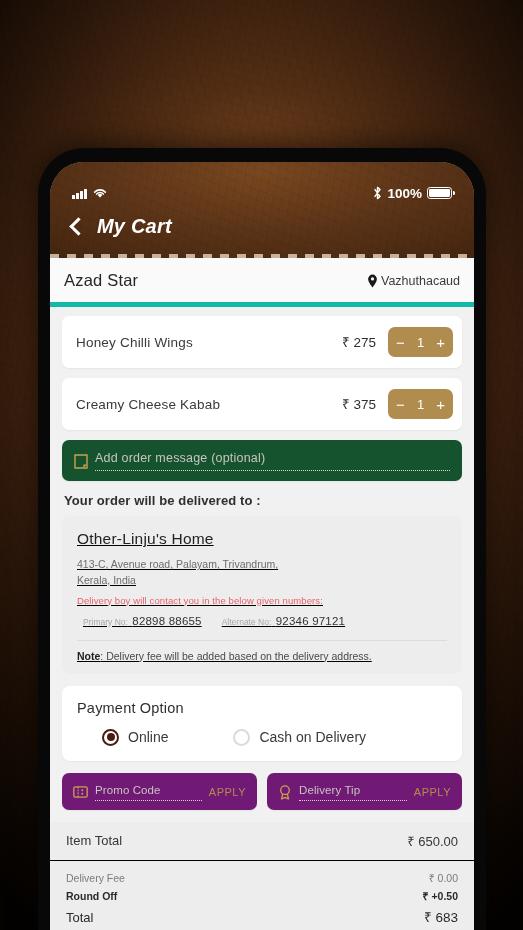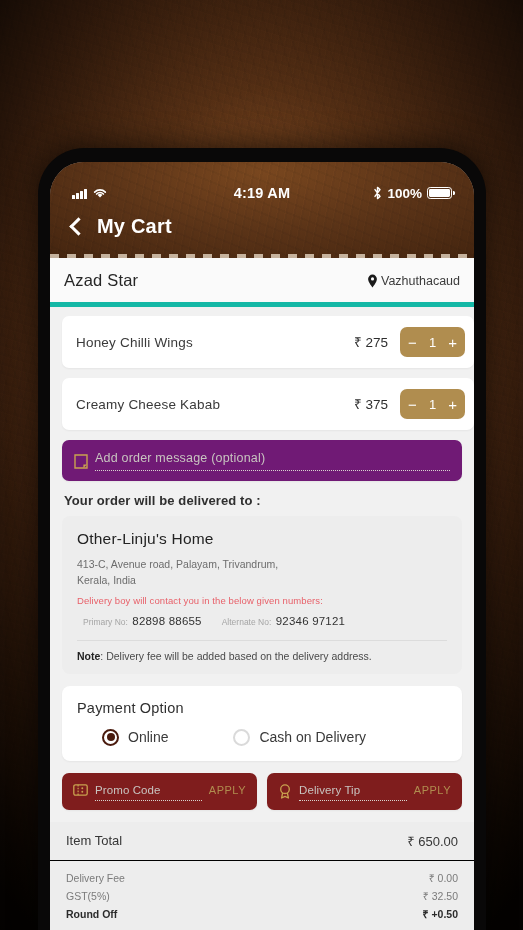--- a/index.html
+++ b/index.html
@@ -133,20 +133,21 @@
     border-radius: 0 1.5px 1.5px 0;
   }
   .battery i { display: block; height: 100%; width: 100%; background: #fff; border-radius: 1.4px; }
 
   .navbar {
     position: relative;
     display: flex;
     align-items: center;
     gap: 12px;
     padding: 9px 22px 16px 20px;
+    font-style: italic;
   }
   .back-chevron {
     width: 13px; height: 13px;
     border-left: 3px solid #fff;
     border-bottom: 3px solid #fff;
     transform: rotate(45deg);
     margin-left: 2px;
   }
   .nav-title {
     color: #fff;
@@ -182,21 +183,21 @@
   }
   .rest-name { font-size: 16.5px; color: #262626; letter-spacing: .2px; }
   .rest-loc {
     display: flex;
     align-items: center;
     gap: 3px;
     font-size: 12.5px;
     color: #3b3b3b;
   }
 
-  .items-wrap { padding: 9px 0 0 12px; }
+  .items-wrap { padding: 9px 12px 0 12px; }
   .item-card {
     background: #fff;
     border-radius: 7px;
     height: 52px;
     display: flex;
     align-items: center;
     justify-content: flex-end;
     padding: 0 9px 0 14px;
     margin-bottom: 10px;
     box-shadow: 0 1px 2px rgba(0,0,0,.05);
@@ -221,21 +222,21 @@
     display: flex;
     align-items: center;
     justify-content: space-between;
     padding: 0 8px;
     color: #fff;
     font-size: 13px;
   }
   .stepper .sgn { font-size: 15px; line-height: 1; }
 
   .msg-card {
-    background: #701a75;
+    background: #14532d;
     border-radius: 7px;
     margin: 0 12px 12px 12px;
     padding: 11px 12px 10px 12px;
     box-shadow: 0 1px 2px rgba(0,0,0,.05);
   }
   .msg-row { display: flex; align-items: center; gap: 7px; }
   .msg-ph {
     flex: 1 1 auto;
     font-size: 12.5px;
     color: #c8c4c0;
@@ -250,20 +251,21 @@
     font-weight: bold;
     padding: 0 14px 8px 14px;
     letter-spacing: .1px;
   }
 
   .addr-card {
     background: #ededed;
     border-radius: 8px;
     margin: 0 12px 12px 12px;
     padding: 14px 15px 12px 15px;
+    text-decoration: underline;
   }
   .addr-title { font-size: 15.5px; color: #232323; margin-bottom: 9px; letter-spacing: .2px; }
   .addr-line { font-size: 10.5px; color: #6d6d6d; line-height: 1.5; }
   .addr-warn { font-size: 9.5px; color: #e8616a; margin-top: 6px; letter-spacing: .1px; }
   .phones { display: flex; align-items: baseline; gap: 14px; margin-top: 5px; }
   .ph-lbl { font-size: 8.5px; color: #a5a5a5; padding-left: 6px; }
   .ph-val { font-size: 11.5px; color: #333; letter-spacing: .2px; }
   .addr-sep { border-top: 1px solid #dcdcdc; margin: 11px 0 9px 0; }
   .addr-note { font-size: 10.5px; color: #4a4a4a; }
   .addr-note b { color: #222; }
@@ -288,24 +290,25 @@
   .radio.on::after {
     content: "";
     width: 8px; height: 8px;
     border-radius: 50%;
     background: #4a1b0e;
   }
 
   .promo-row { display: flex; gap: 10px; margin: 0 12px 12px 12px; }
   .promo-card {
     flex: 1 1 0;
-    background: #7f1d1d;
+    background: #701a75;
     border-radius: 7px;
     padding: 11px 11px 9px 11px;
     display: flex;
+    align-items: center;
     gap: 7px;
     box-shadow: 0 1px 2px rgba(0,0,0,.05);
   }
   .promo-ph {
     flex: 1 1 auto;
     font-size: 11.5px;
     color: #c8c4c0;
     letter-spacing: .1px;
     border-bottom: 1.5px dotted #d8d4cf;
     padding-bottom: 4px;
@@ -363,21 +366,20 @@
               <i></i>
               <i></i>
               <i></i>
             </span>
           <svg width="16" height="12" viewBox="0 0 16 12">
             <path d="M8 10.6 L5.6 7.9 A3.6 3.6 0 0 1 10.4 7.9 Z" fill="#fff"></path>
             <path d="M2.7 5.1 A7.6 7.6 0 0 1 13.3 5.1" stroke="#fff" stroke-width="1.7" fill="none" stroke-linecap="round"></path>
             <path d="M4.6 7.0 A5 5 0 0 1 11.4 7.0" stroke="#fff" stroke-width="1.7" fill="none" stroke-linecap="round"></path>
           </svg>
         </div>
-        <div class="sb-time">4:19 AM</div>
         <div class="sb-right">
           <svg width="9" height="14" viewBox="0 0 9 14">
             <path d="M2 3.6 L7 10.4 L4.5 12.6 L4.5 1.4 L7 3.6 L2 10.4" stroke="#fff" stroke-width="1.4" fill="none" stroke-linejoin="round" stroke-linecap="round"></path>
           </svg>
           <span class="sb-pct">100%</span>
           <span class="battery">
               <i></i>
             </span>
         </div>
       </div>
@@ -496,24 +498,20 @@
       <div class="bill">
         <div class="bill-top">
           <span>Item Total</span>
           <span>₹ 650.00</span>
         </div>
         <div class="bill-rows">
           <div class="bill-row">
             <span>Delivery Fee</span>
             <span class="v">₹ 0.00</span>
           </div>
-          <div class="bill-row">
-            <span>GST(5%)</span>
-            <span class="v">₹ 32.50</span>
-          </div>
           <div class="bill-row bold">
             <span>Round Off</span>
             <span class="v">₹ +0.50</span>
           </div>
           <div class="bill-row total">
             <span>Total</span>
             <span class="v">₹ 683</span>
           </div>
         </div>
       </div>

